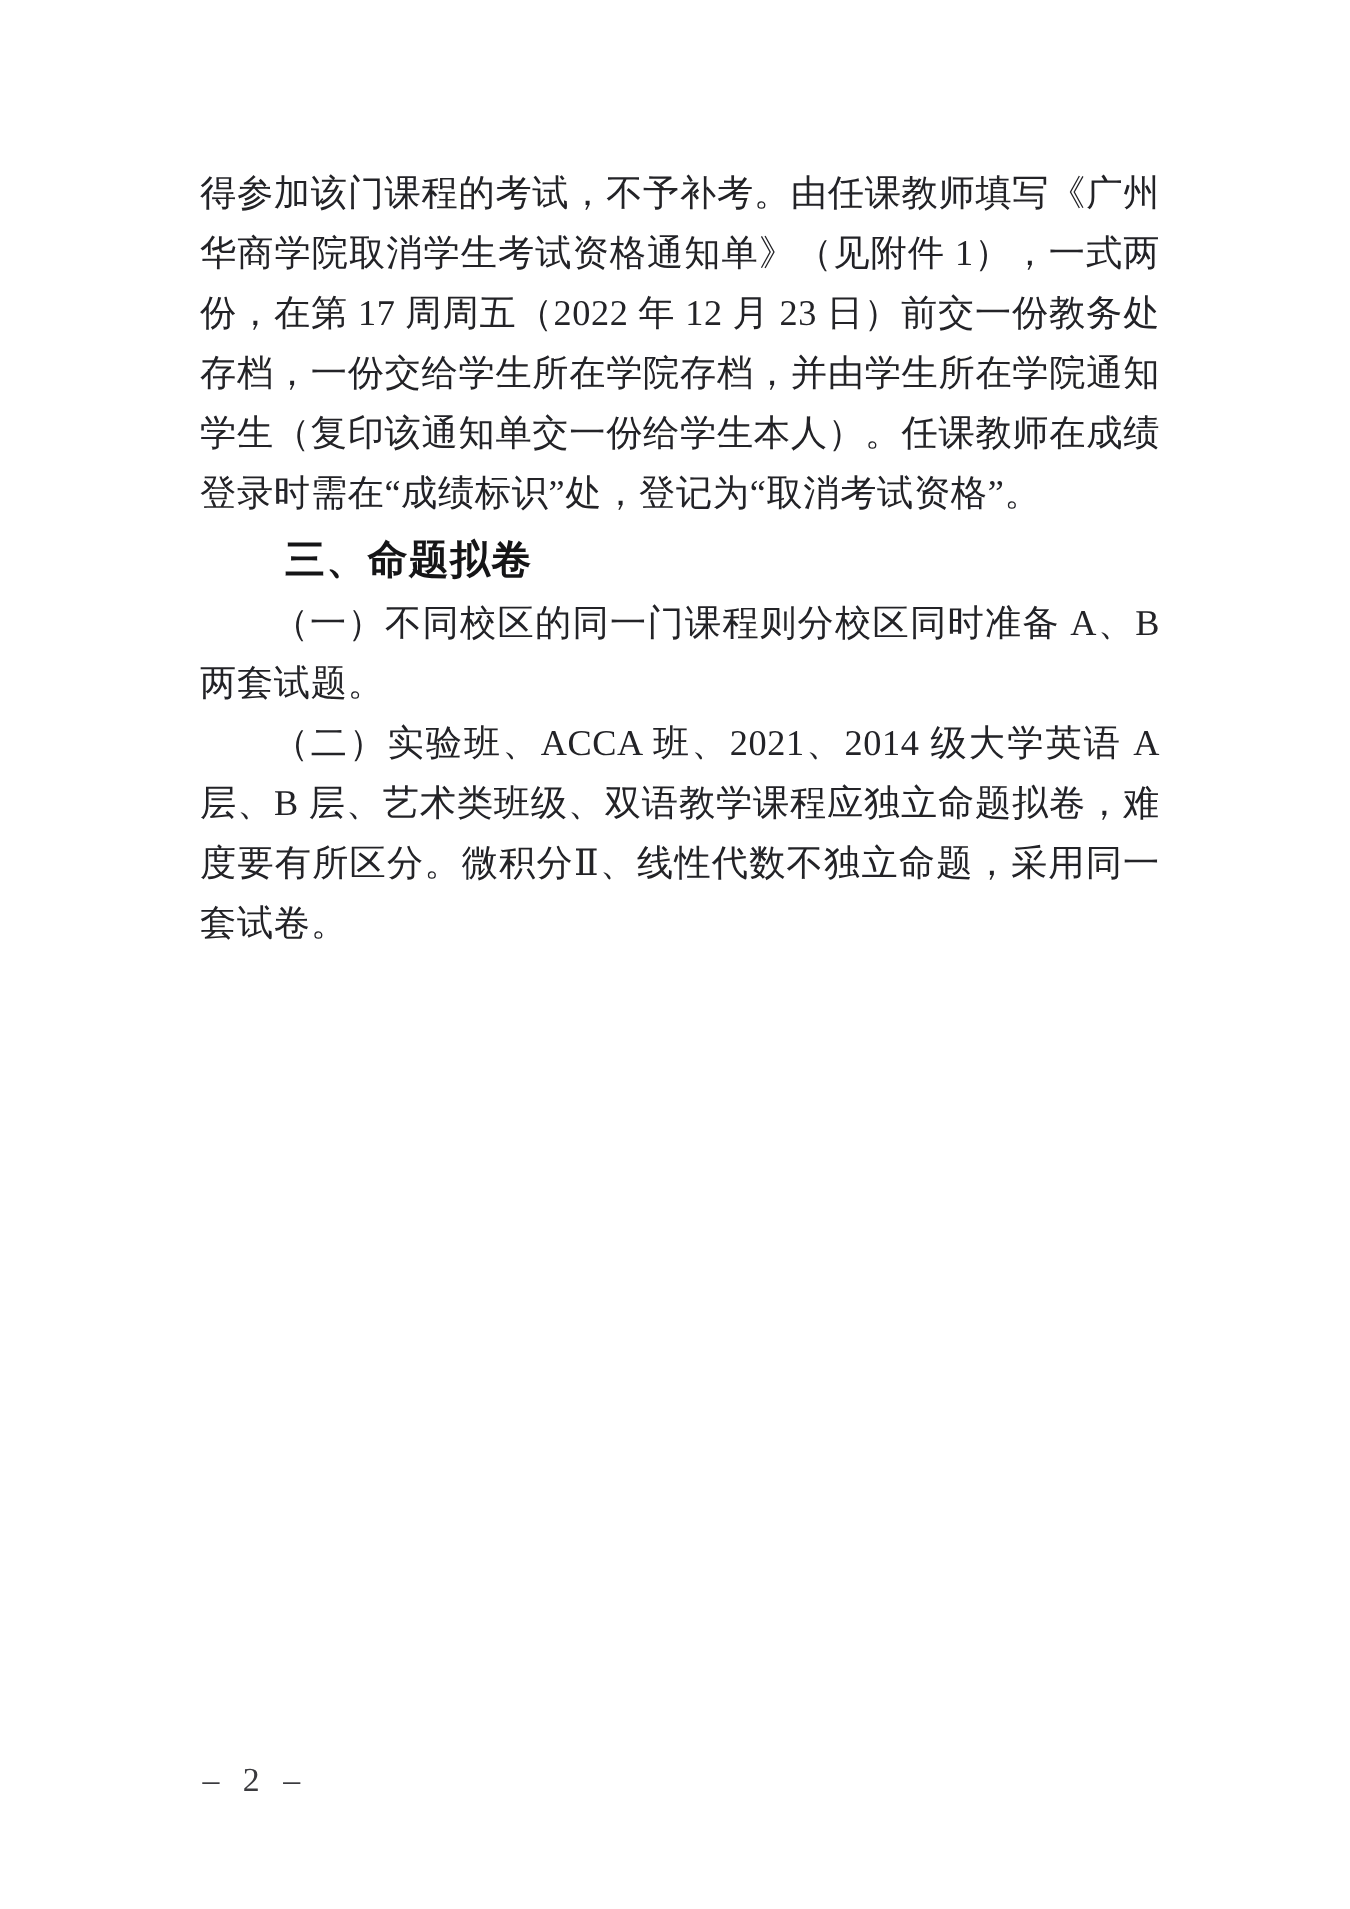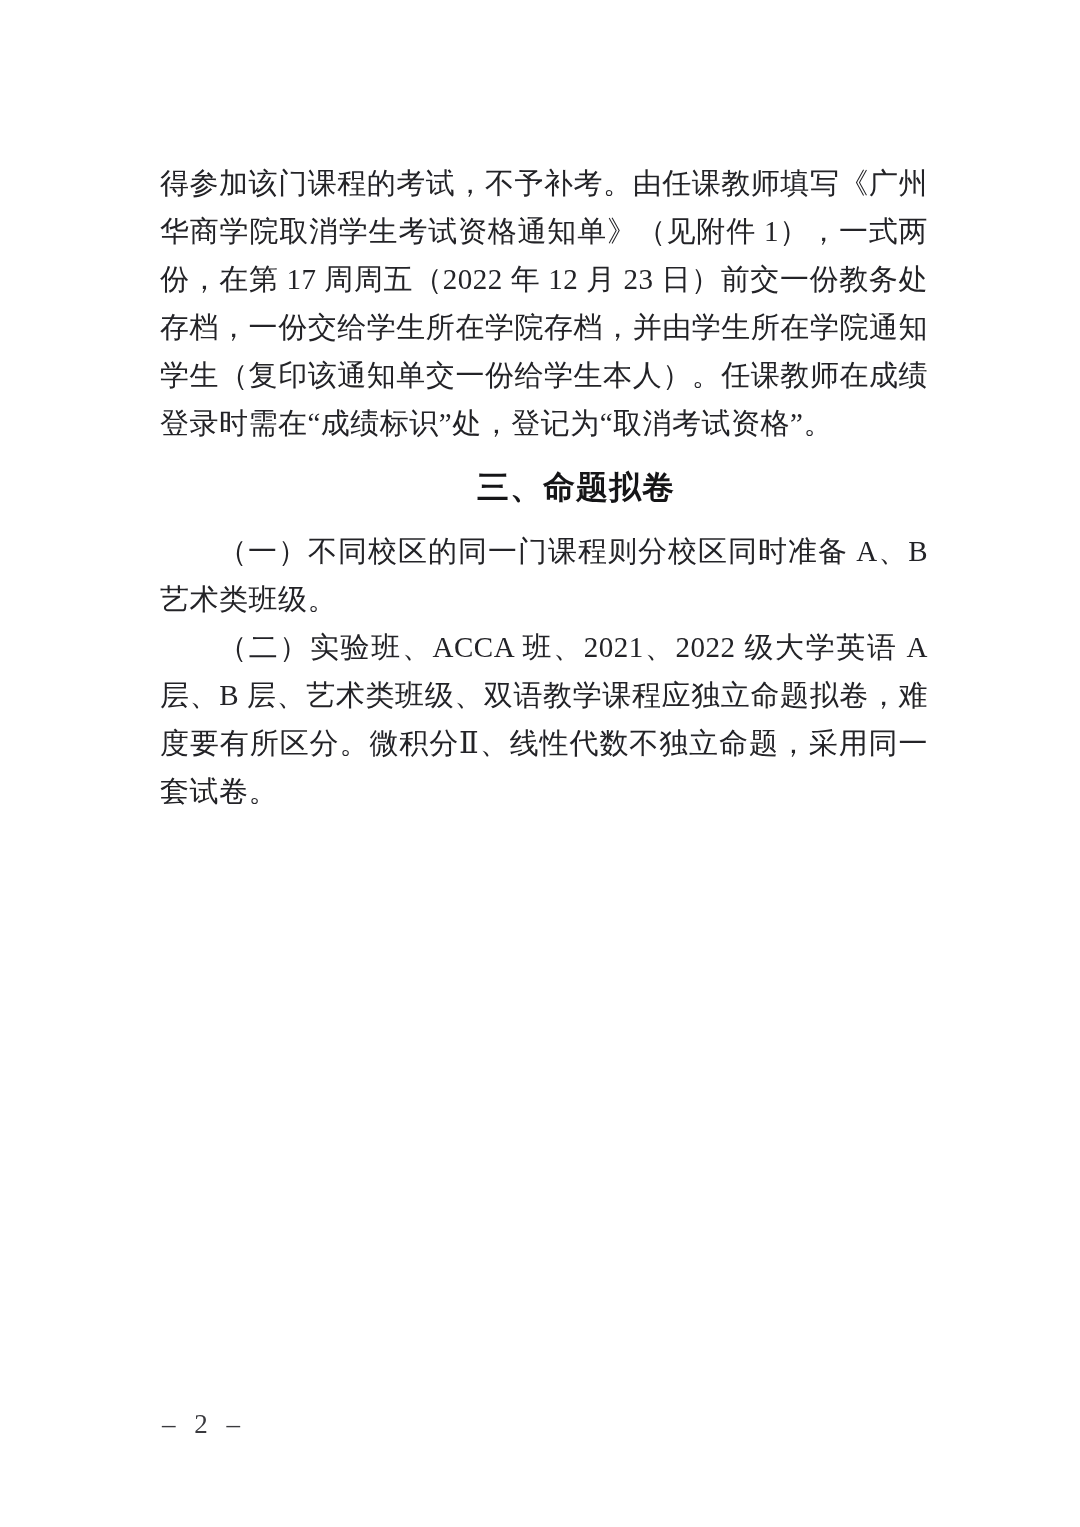--- a/index.html
+++ b/index.html
@@ -30,32 +30,30 @@
     line-height: 48px;
     color: #232327;
     margin: 0;
     text-align: justify;
     text-align-last: left;
     text-indent: 2em;
     letter-spacing: 0.5px;
   }
   .para.no-indent {
     text-indent: 0;
-    margin-top: 28px;
   }
   .heading {
     font-family: "Liberation Sans", "DejaVu Sans", sans-serif;
     font-size: 32px;
     line-height: 48px;
     font-weight: 700;
     color: #151517;
-    margin: 16px;
+    margin: 4px;
     text-indent: 2em;
     letter-spacing: 1px;
-    text-align: center;
   }
   .page-number {
     position: absolute;
     left: 162px;
     top: 1404px;
     font-family: "Liberation Serif", "DejaVu Serif", serif;
     font-size: 27px;
     line-height: 40px;
     color: #3a3a3e;
     letter-spacing: 6px;
@@ -65,23 +63,23 @@
 <body>
 
 <div class="page">
 
   <main class="content">
 
     <p class="para no-indent">得参加该门课程的考试，不予补考。由任课教师填写《广州华商学院取消学生考试资格通知单》（见附件 1），一式两份，在第 17 周周五（2022 年 12 月 23 日）前交一份教务处存档，一份交给学生所在学院存档，并由学生所在学院通知学生（复印该通知单交一份给学生本人）。任课教师在成绩登录时需在“成绩标识”处，登记为“取消考试资格”。</p>
 
     <h2 class="heading">三、命题拟卷</h2>
 
-    <p class="para">（一）不同校区的同一门课程则分校区同时准备 A、B 艺术类班级。</p>
+    <p class="para">（一）不同校区的同一门课程则分校区同时准备 A、B 两套试题。</p>
 
-    <p class="para">（二）实验班、ACCA 班、2021、2022 级大学英语 A 层、B 层、艺术类班级、双语教学课程应独立命题拟卷，难度要有所区分。微积分Ⅱ、线性代数不独立命题，采用同一套试卷。</p>
+    <p class="para">（二）实验班、ACCA 班、2021、2014 级大学英语 A 层、B 层、艺术类班级、双语教学课程应独立命题拟卷，难度要有所区分。微积分Ⅱ、线性代数不独立命题，采用同一套试卷。</p>
 
 
 
   </main>
 
   <span class="page-number">– 2 –</span>
 
 </div>
 
 </body></html>

